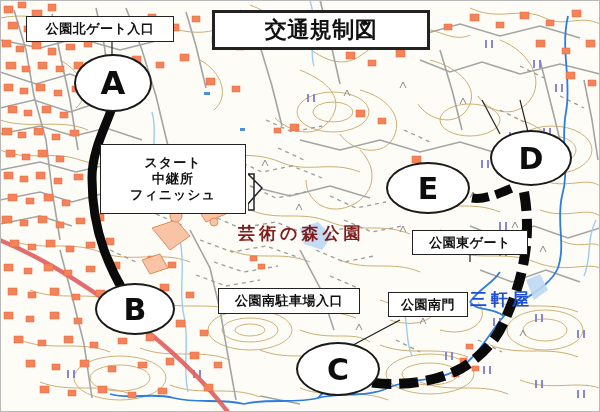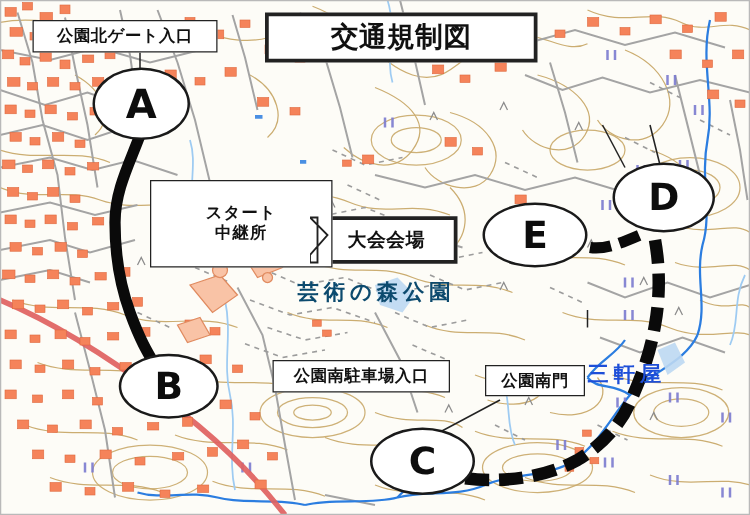--- a/index.html
+++ b/index.html
@@ -15,21 +15,21 @@
   .lbl-md{font-size:15px;}
   .callout{position:absolute;background:#fff;border:1.5px solid #222;z-index:40;
            box-sizing:border-box;display:flex;flex-direction:column;
            align-items:center;justify-content:center;font-weight:bold;font-size:13px;color:#111;}
   .callout span{line-height:1.22;letter-spacing:1px;}
   .marker{position:absolute;z-index:45;}
   .marker .ell{width:100%;height:100%;border-radius:50%;background:#fff;
        border:2px solid #1a1a1a;box-sizing:border-box;
        display:flex;align-items:center;justify-content:center;}
   .marker .ell span{font-weight:bold;color:#0d0d0d;font-family:"DejaVu Sans","Liberation Sans",sans-serif;}
-  .maptext{position:absolute;z-index:30;color:#0c4a6e;font-weight:bold;
+  .maptext{position:absolute;z-index:30;color:#7f1d1d;font-weight:bold;
            letter-spacing:4px;white-space:nowrap;}
   .maptext.gray{color:#1d4ed8;}
   .frame{position:absolute;left:0;top:0;width:600px;height:412px;
          border:1px solid #b9b9b9;box-sizing:border-box;z-index:60;pointer-events:none;}
 </style>
 </head>
 <body>
 
 <div id="stage">
 
@@ -398,36 +398,37 @@
 
   <div class="lbl thick title" style="left:212px;top:10px;width:218px;height:40px;">
     <span>交通規制図</span>
   </div>
 
   <div class="lbl lbl-sm" style="left:26px;top:16px;width:148px;height:26px;">
     <span>公園北ゲート入口</span>
   </div>
 
 
+  <div class="lbl lbl-sm" style="left:412px;top:230px;width:116px;height:25px;">
+    <span>公園東ゲート</span>
+  </div>
 
   <div class="lbl lbl-sm" style="left:388px;top:292px;width:80px;height:25px;">
     <span>公園南門</span>
   </div>
 
   <div class="lbl lbl-sm" style="left:218px;top:288px;width:142px;height:26px;">
     <span>公園南駐車場入口</span>
   </div>
 
-  <div class="lbl thick lbl-md" style="left:252px;top:173px;width:114px;height:38px;">
-    <span>大会会場</span>
-  </div>
-
-  <div class="callout" style="left:120px;top:144px;width:146px;height:70px;">
+
+  <div class="callout" style="left:100px;top:144px;width:146px;height:70px;">
     <span>スタート</span>
     <span>中継所</span>
+    <span>フィニッシュ</span>
   </div>
 
   <svg style="position:absolute;left:248px;top:170px;width:26px;height:44px;z-index:41;" viewBox="0 0 26 44">
     <path d="M0,4 L14,18 L0,34 L0,40 L6,40 L6,4 Z" fill="#fff" stroke="#222" stroke-width="1.5"></path>
   </svg>
 
   <div class="marker" style="left:74px;top:54px;width:78px;height:58px;">
     <div class="ell">
         <span style="font-size:32px;">A</span>
       </div>

